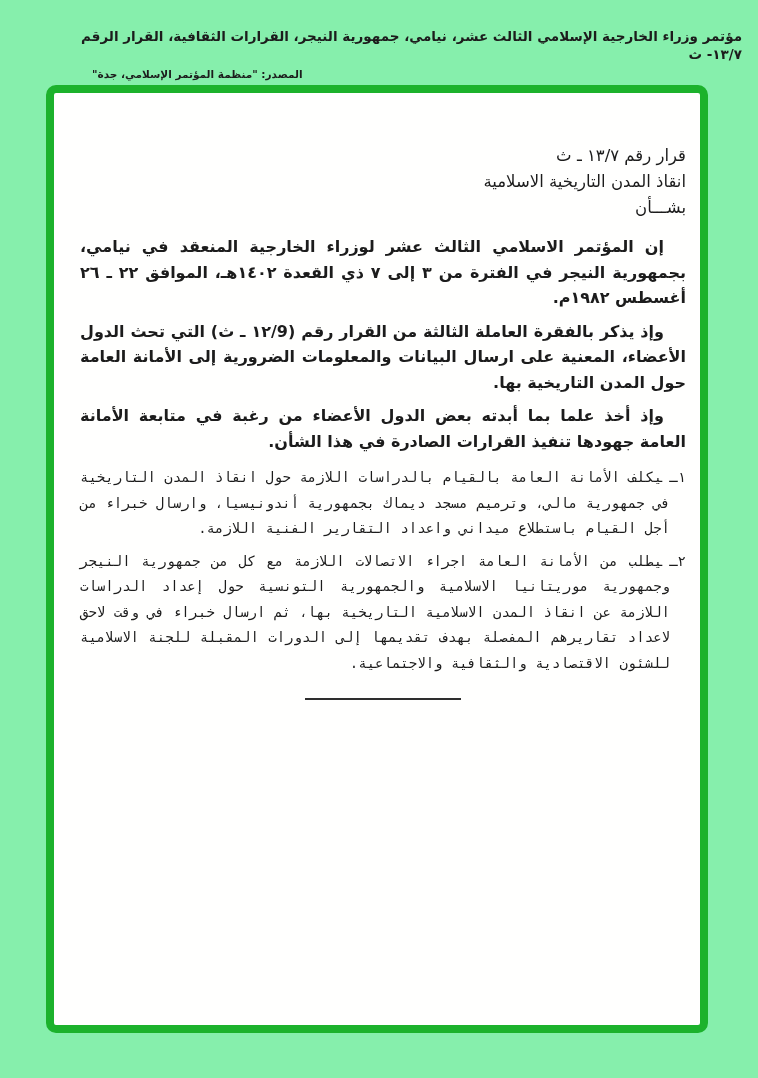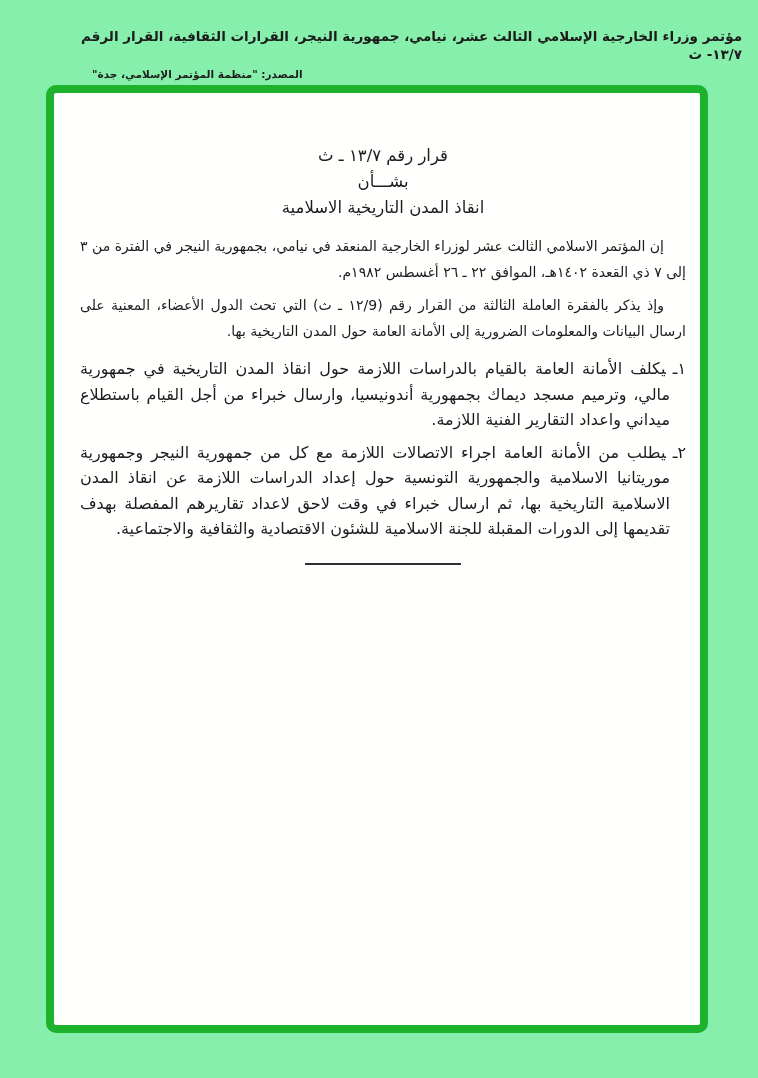--- a/index.html
+++ b/index.html
@@ -49,45 +49,47 @@
     border: 8px solid #1cb22c;
     border-radius: 10px;
     background: #fffffe;
   }
   .doc-content {
     direction: rtl;
     padding: 50px 14px 0 26px;
   }
   
   .doc-title {
-    text-align: center;
+    text-align: right;
     font-size: 16.5px;
     line-height: 26px;
     margin-bottom: 13px;
   }
   .doc-title div { white-space: nowrap; }
   
   .para {
     margin: 0 0 8px 0;
-    font-size: 14px;
+    font-size: 16px;
     line-height: 25.5px;
     text-align: justify;
     text-indent: 22px;
+    font-weight: bold;
   }
   
   .items {
     margin-top: 12px;
   }
   .item {
     margin: 0 0 7px 0;
-    font-size: 16px;
+    font-size: 14px;
     line-height: 25.5px;
     text-align: justify;
     padding-right: 16px;
     text-indent: -16px;
+    font-family: Liberation Mono, monospace;
   }
   .item .marker {
     font-weight: normal;
     margin-left: 7px;
   }
   
   .end-divider {
     width: 156px;
     border: none;
     border-top: 2px solid #2e2e2e;
@@ -102,29 +104,30 @@
   <div class="page-header">
     <div class="header-line1">مؤتمر وزراء الخارجية الإسلامي الثالث عشر، نيامي، جمهورية النيجر، القرارات الثقافية، القرار الرقم ١٣/٧- ث</div>
     <div class="header-line2">المصدر:  "منظمة المؤتمر الإسلامي، جدة"</div>
   </div>
 
   <div class="doc-frame">
     <div class="doc-content">
 
       <div class="doc-title">
         <div>قرار رقم ١٣/٧ ـ ث</div>
+        <div>انقاذ المدن التاريخية الاسلامية</div>
         <div>بشـــأن</div>
-        <div>انقاذ المدن التاريخية الاسلامية</div>
       </div>
 
       <p class="para">إن المؤتمر الاسلامي الثالث عشر لوزراء الخارجية المنعقد في نيامي، بجمهورية النيجر في الفترة من ٣ إلى ٧ ذي القعدة ١٤٠٢هـ، الموافق ٢٢ ـ ٢٦ أغسطس ١٩٨٢م.</p>
 
 
       <p class="para">وإذ يذكر بالفقرة العاملة الثالثة من القرار رقم (١٢/9 ـ ث) التي تحث الدول الأعضاء، المعنية على ارسال البيانات والمعلومات الضرورية إلى الأمانة العامة حول المدن التاريخية بها.</p>
 
+      <p class="para">وإذ أخذ علما بما أبدته بعض الدول الأعضاء من رغبة في متابعة الأمانة العامة جهودها تنفيذ القرارات الصادرة في هذا الشأن.</p>
 
       <div class="items">
         <p class="item"><span class="marker">١ـ</span><span>يكلف الأمانة العامة بالقيام بالدراسات اللازمة حول انقاذ المدن التاريخية في جمهورية مالي، وترميم مسجد ديماك بجمهورية أندونيسيا، وارسال خبراء من أجل القيام باستطلاع ميداني واعداد التقارير الفنية اللازمة.</span></p>
 
         <p class="item"><span class="marker">٢ـ</span><span>يطلب من الأمانة العامة اجراء الاتصالات اللازمة مع كل من جمهورية النيجر وجمهورية موريتانيا الاسلامية والجمهورية التونسية حول إعداد الدراسات اللازمة عن انقاذ المدن الاسلامية التاريخية بها، ثم ارسال خبراء في وقت لاحق لاعداد تقاريرهم المفصلة بهدف تقديمها إلى الدورات المقبلة للجنة الاسلامية للشئون الاقتصادية والثقافية والاجتماعية.</span></p>
       </div>
 
       <hr class="end-divider">
 
     </div>

